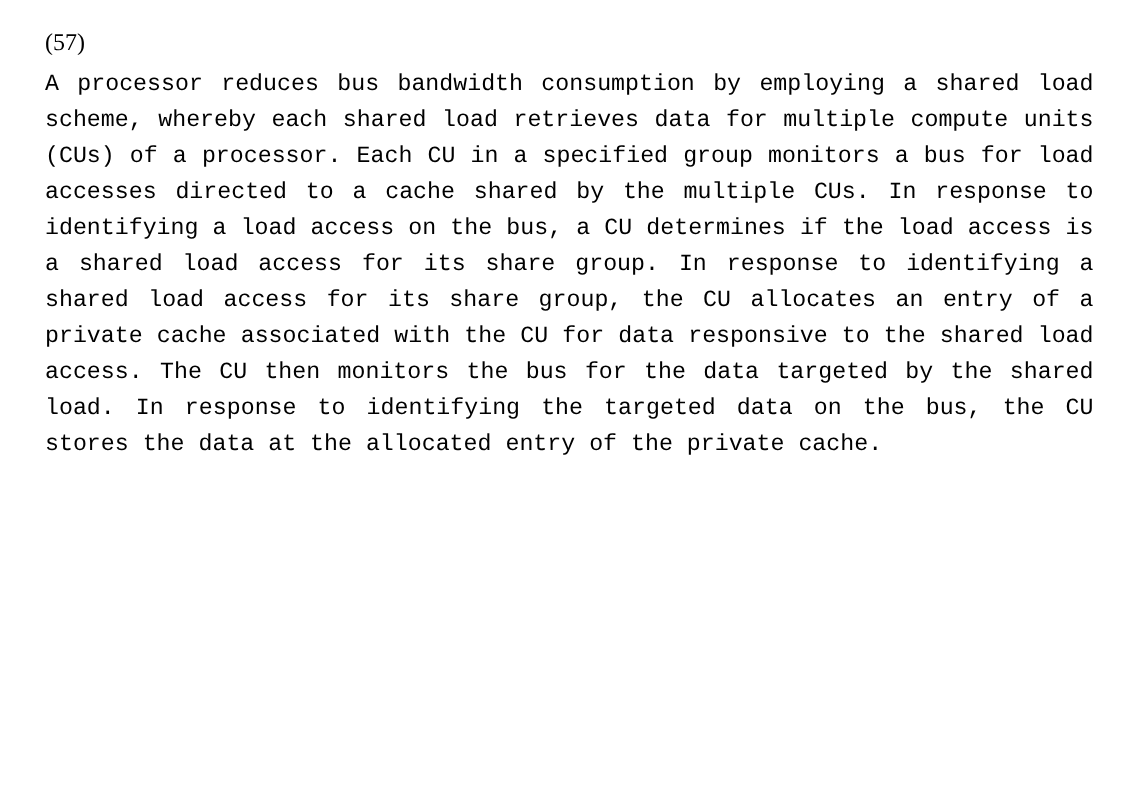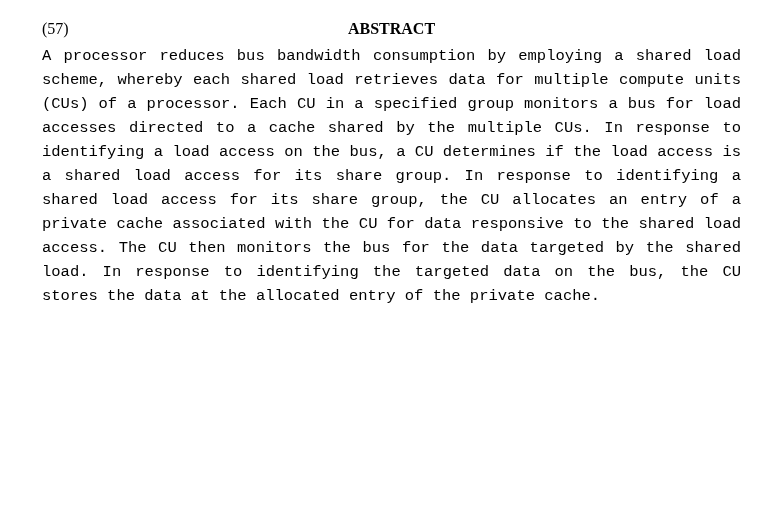--- a/index.html
+++ b/index.html
@@ -12,21 +12,20 @@
       background: #ffffff;
       font-family: "Times New Roman", Times, serif;
       width: 759px;
       min-height: 532px;
       padding: 20px 30px;
     }
 
     .abstract-container {
       width: 100%;
       max-width: 700px;
-      margin-left: 12px;
     }
 
     .abstract-header {
       display: flex;
       align-items: flex-start;
       margin-bottom: 6px;
     }
 
     .abstract-number {
       font-size: 16px;
@@ -51,16 +50,15 @@
       text-align: justify;
       text-justify: inter-word;
     }
   </style>
 </head>
 <body>
 
 <div class="abstract-container">
   <div class="abstract-header">
     <span class="abstract-number">(57)</span>
-    <span class="abstract-title">ABSTRACT</span>
   </div>
   <p class="abstract-body">A processor reduces bus bandwidth consumption by employing a shared load scheme, whereby each shared load retrieves data for multiple compute units (CUs) of a processor. Each CU in a specified group monitors a bus for load accesses directed to a cache shared by the multiple CUs. In response to identifying a load access on the bus, a CU determines if the load access is a shared load access for its share group. In response to identifying a shared load access for its share group, the CU allocates an entry of a private cache associated with the CU for data responsive to the shared load access. The CU then monitors the bus for the data targeted by the shared load. In response to identifying the targeted data on the bus, the CU stores the data at the allocated entry of the private cache.</p>
 </div>
 
 </body></html>

